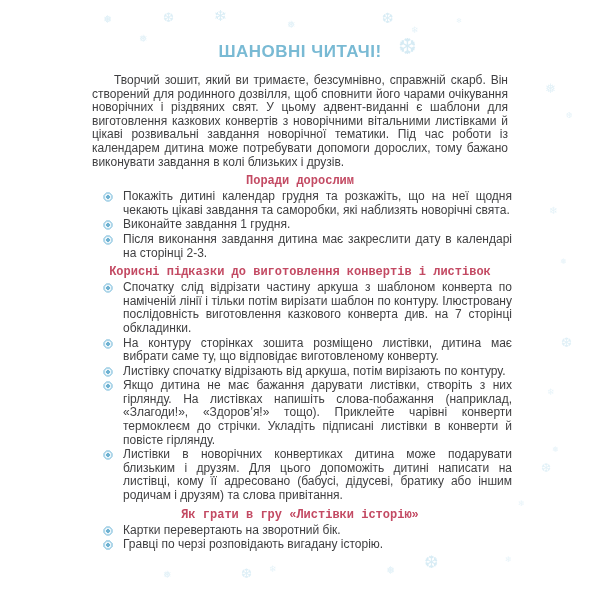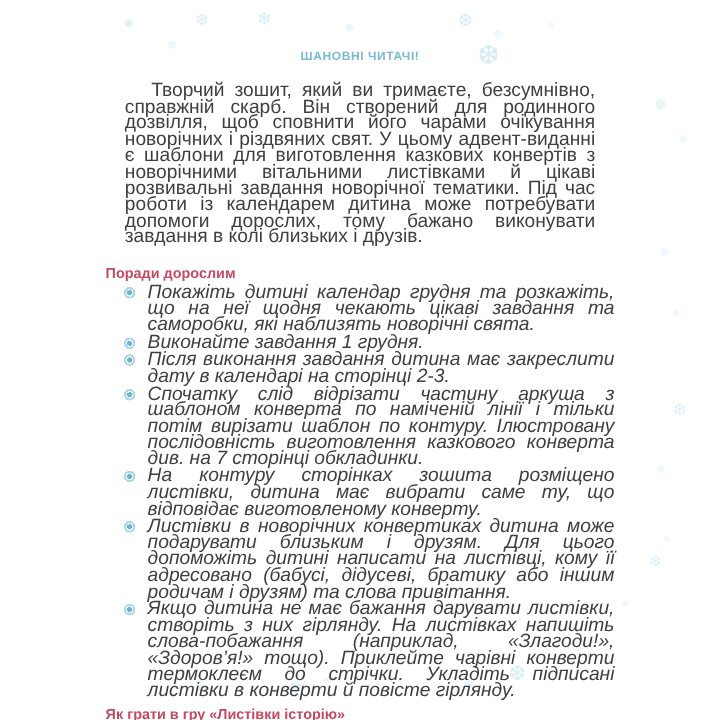--- a/index.html
+++ b/index.html
@@ -9,41 +9,42 @@
     font-family:"Liberation Sans", sans-serif;
     color:var(--body-color,#3f3f41);
   }
   .page{position:absolute;inset:0;}
   .content{
     position:absolute;left:88px;top:42px;width:424px;
   }
   .page-title{
     margin:0 0 12px 0;
     text-align:center;
-    font-size:10px;font-weight:bold;letter-spacing:.5px;
+    font-size:17px;font-weight:bold;letter-spacing:.5px;
     color:var(--title-color,#79bad4);
   }
   .intro{
-    margin:16px;
-    font-size:16px;line-height:13.6px;
+    margin:4px;
+    font-size:12px;line-height:13.6px;
     text-align:justify;text-indent:22px;
   }
   .section-heading{
     margin:5px 0 2px 0;
+    text-align:center;
     font-size:12px;font-weight:bold;
     color:var(--heading-color,#c34a63);
+    font-family:Liberation Mono, monospace;
   }
   .item-list{list-style:none;margin:0;padding:0;}
   .item{
     position:relative;
     padding-left:35px;
-    font-size:16px;line-height:13.6px;
+    font-size:12px;line-height:13.6px;
     text-align:justify;
     margin-bottom:1px;
-    font-style:italic;
   }
   .bullet-icon{
     position:absolute;left:15px;top:2px;
     width:10px;height:10px;border-radius:50%;
     background:radial-gradient(circle at 50% 50%,
       #6fb2d2 0 2.1px,
       #eaf5fa 2.1px 3.2px,
       #aed6e9 3.2px 4.8px,
       rgba(255,255,255,0) 4.8px);
   }
@@ -100,27 +101,29 @@
 
     <p class="intro">Творчий зошит, який ви тримаєте, безсумнівно, справжній скарб. Він створений для родинного дозвілля, щоб сповнити його чарами очікування новорічних і різдвяних свят. У цьому адвент-виданні є шаблони для виготовлення казкових конвертів з новорічними вітальними листівками й цікаві розвивальні завдання новорічної тематики. Під час роботи із календарем дитина може потребувати допомоги дорослих, тому бажано виконувати завдання в колі близьких і друзів.</p>
 
     <div id="sections-root">
         <h2 class="section-heading">Поради дорослим</h2>
         <ul class="item-list">
           <li class="item"><span class="bullet-icon"></span><span>Покажіть дитині календар грудня та розкажіть, що на неї щодня чекають цікаві завдання та саморобки, які наблизять новорічні свята.</span></li>
           <li class="item"><span class="bullet-icon"></span><span>Виконайте завдання 1 грудня.</span></li>
           <li class="item"><span class="bullet-icon"></span><span>Після виконання завдання дитина має закреслити дату в календарі на сторінці 2-3.</span></li>
         </ul>
+        <h2 class="section-heading">Корисні підказки до виготовлення конвертів і листівок</h2>
         <ul class="item-list">
           <li class="item"><span class="bullet-icon"></span><span>Спочатку слід відрізати частину аркуша з шаблоном конверта по наміченій лінії і тільки потім вирізати шаблон по контуру. Ілюстровану послідовність виготовлення казкового конверта див. на 7 сторінці обкладинки.</span></li>
           <li class="item"><span class="bullet-icon"></span><span>На контуру сторінках зошита розміщено листівки, дитина має вибрати саме ту, що відповідає виготовленому конверту.</span></li>
+          <li class="item"><span class="bullet-icon"></span><span>Листівку спочатку відрізають від аркуша, потім вирізають по контуру.</span></li>
+          <li class="item"><span class="bullet-icon"></span><span>Якщо дитина не має бажання дарувати листівки, створіть з них гірлянду. На листівках напишіть слова-побажання (наприклад, «Злагоди!», «Здоров’я!» тощо). Приклейте чарівні конверти термоклеєм до стрічки. Укладіть підписані листівки в конверти й повісте гірлянду.</span></li>
           <li class="item"><span class="bullet-icon"></span><span>Листівки в новорічних конвертиках дитина може подарувати близьким і друзям. Для цього допоможіть дитині написати на листівці, кому її адресовано (бабусі, дідусеві, братику або іншим родичам і друзям) та слова привітання.</span></li>
-          <li class="item"><span class="bullet-icon"></span><span>Якщо дитина не має бажання дарувати листівки, створіть з них гірлянду. На листівках напишіть слова-побажання (наприклад, «Злагоди!», «Здоров’я!» тощо). Приклейте чарівні конверти термоклеєм до стрічки. Укладіть підписані листівки в конверти й повісте гірлянду.</span></li>
         </ul>
         <h2 class="section-heading">Як грати в гру «Листівки історію»</h2>
         <ul class="item-list">
-          <li class="item"><span class="bullet-icon"></span></li>
+          <li class="item"><span class="bullet-icon"></span><span>Картки перевертають на зворотний бік.</span></li>
           <li class="item"><span class="bullet-icon"></span></li>
           <li class="item"><span class="bullet-icon"></span><span>Гравці по черзі розповідають вигадану історію.</span></li>
         </ul>
       </div>
   </div>
 </div>
 
 </body></html>

